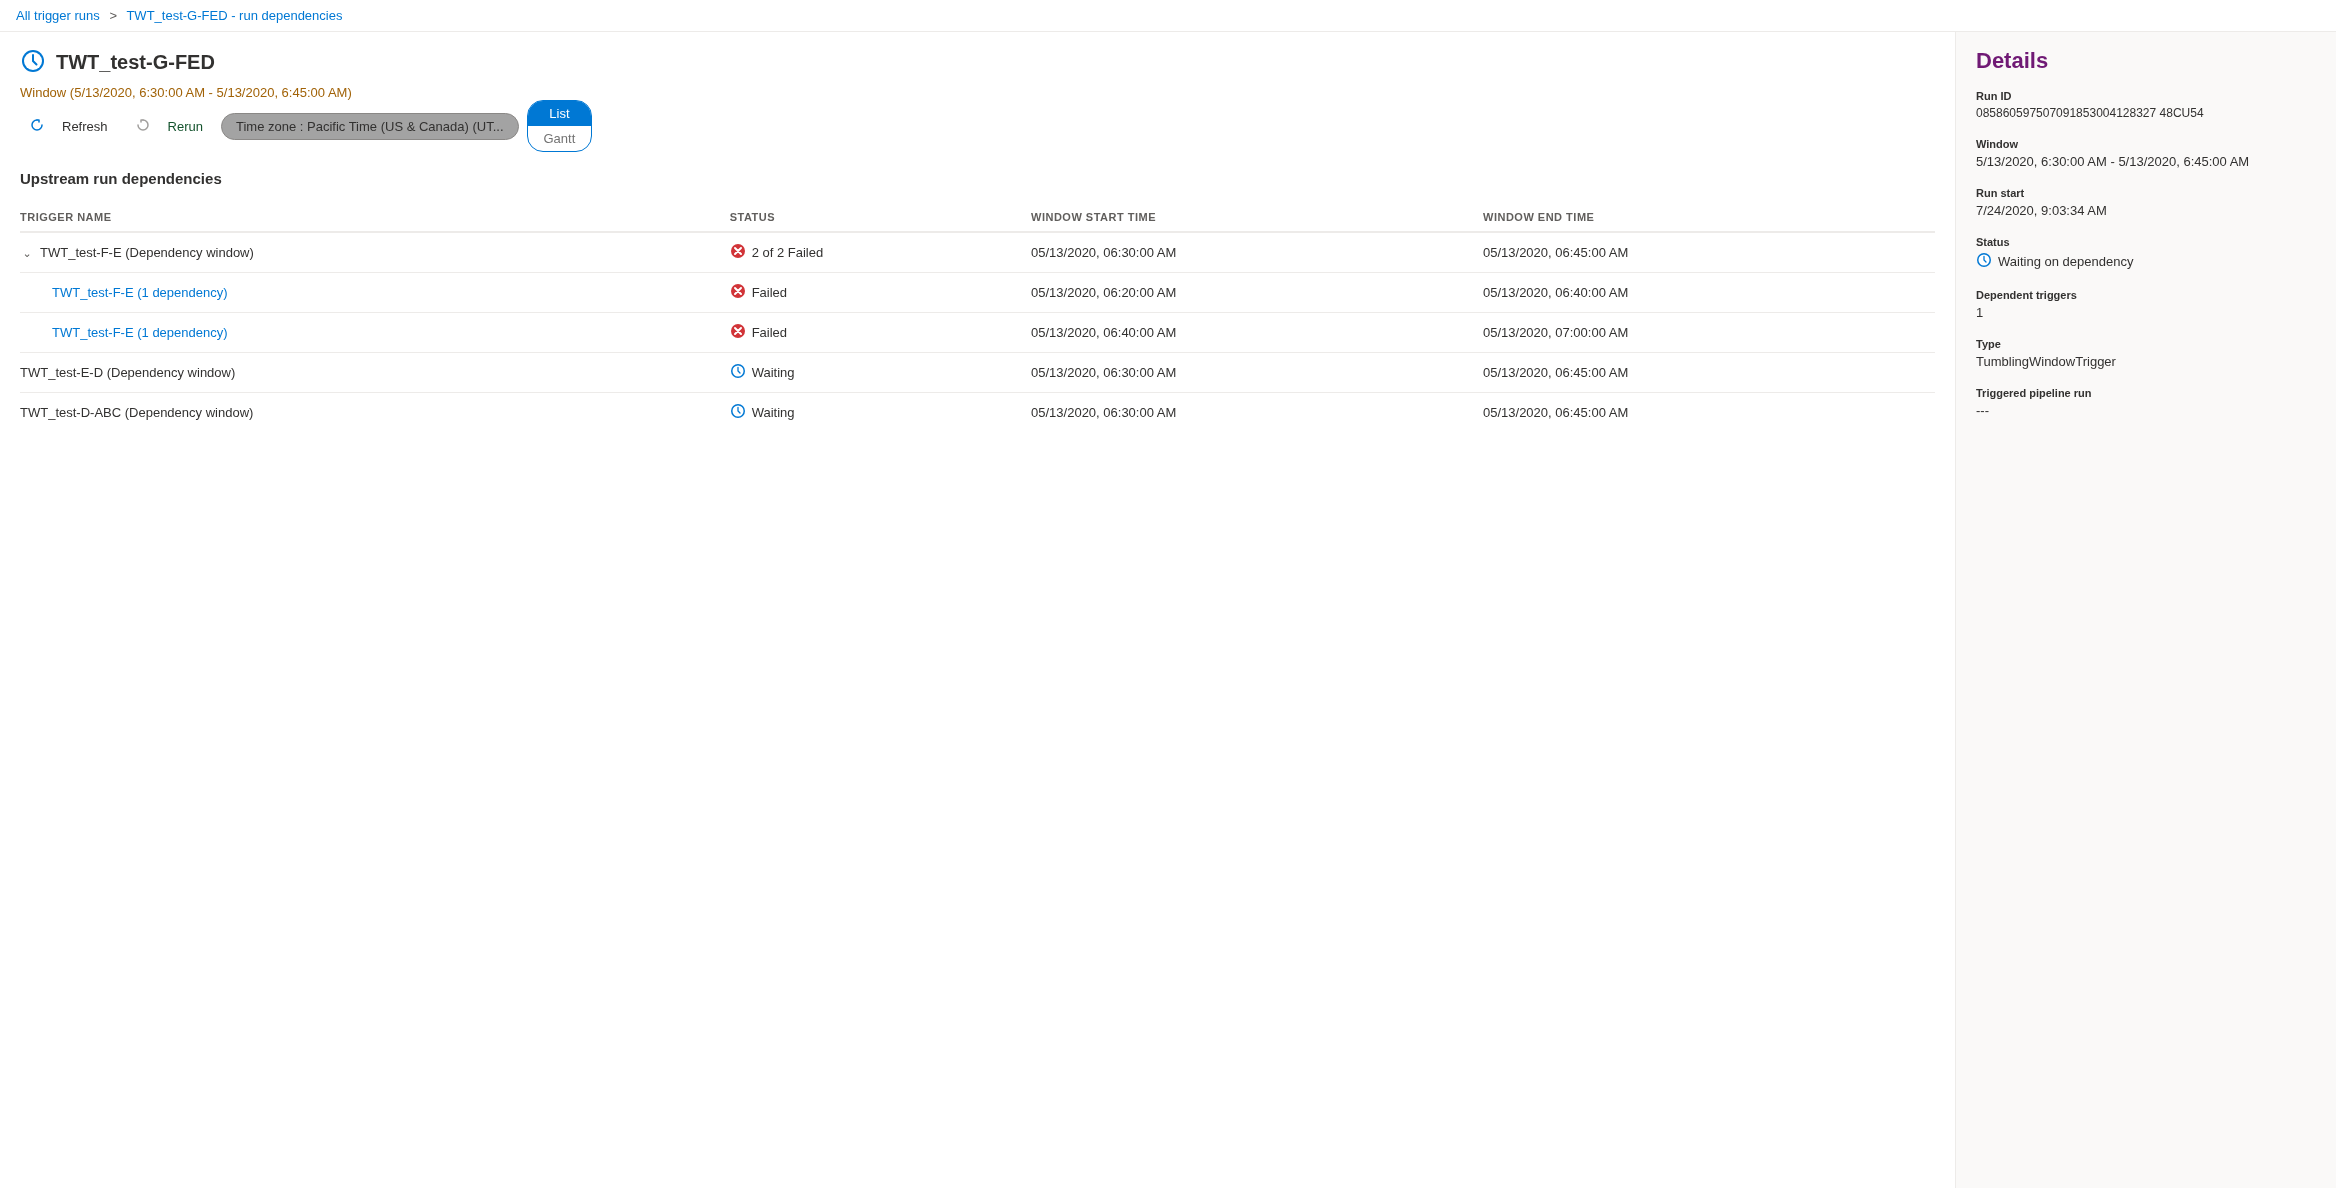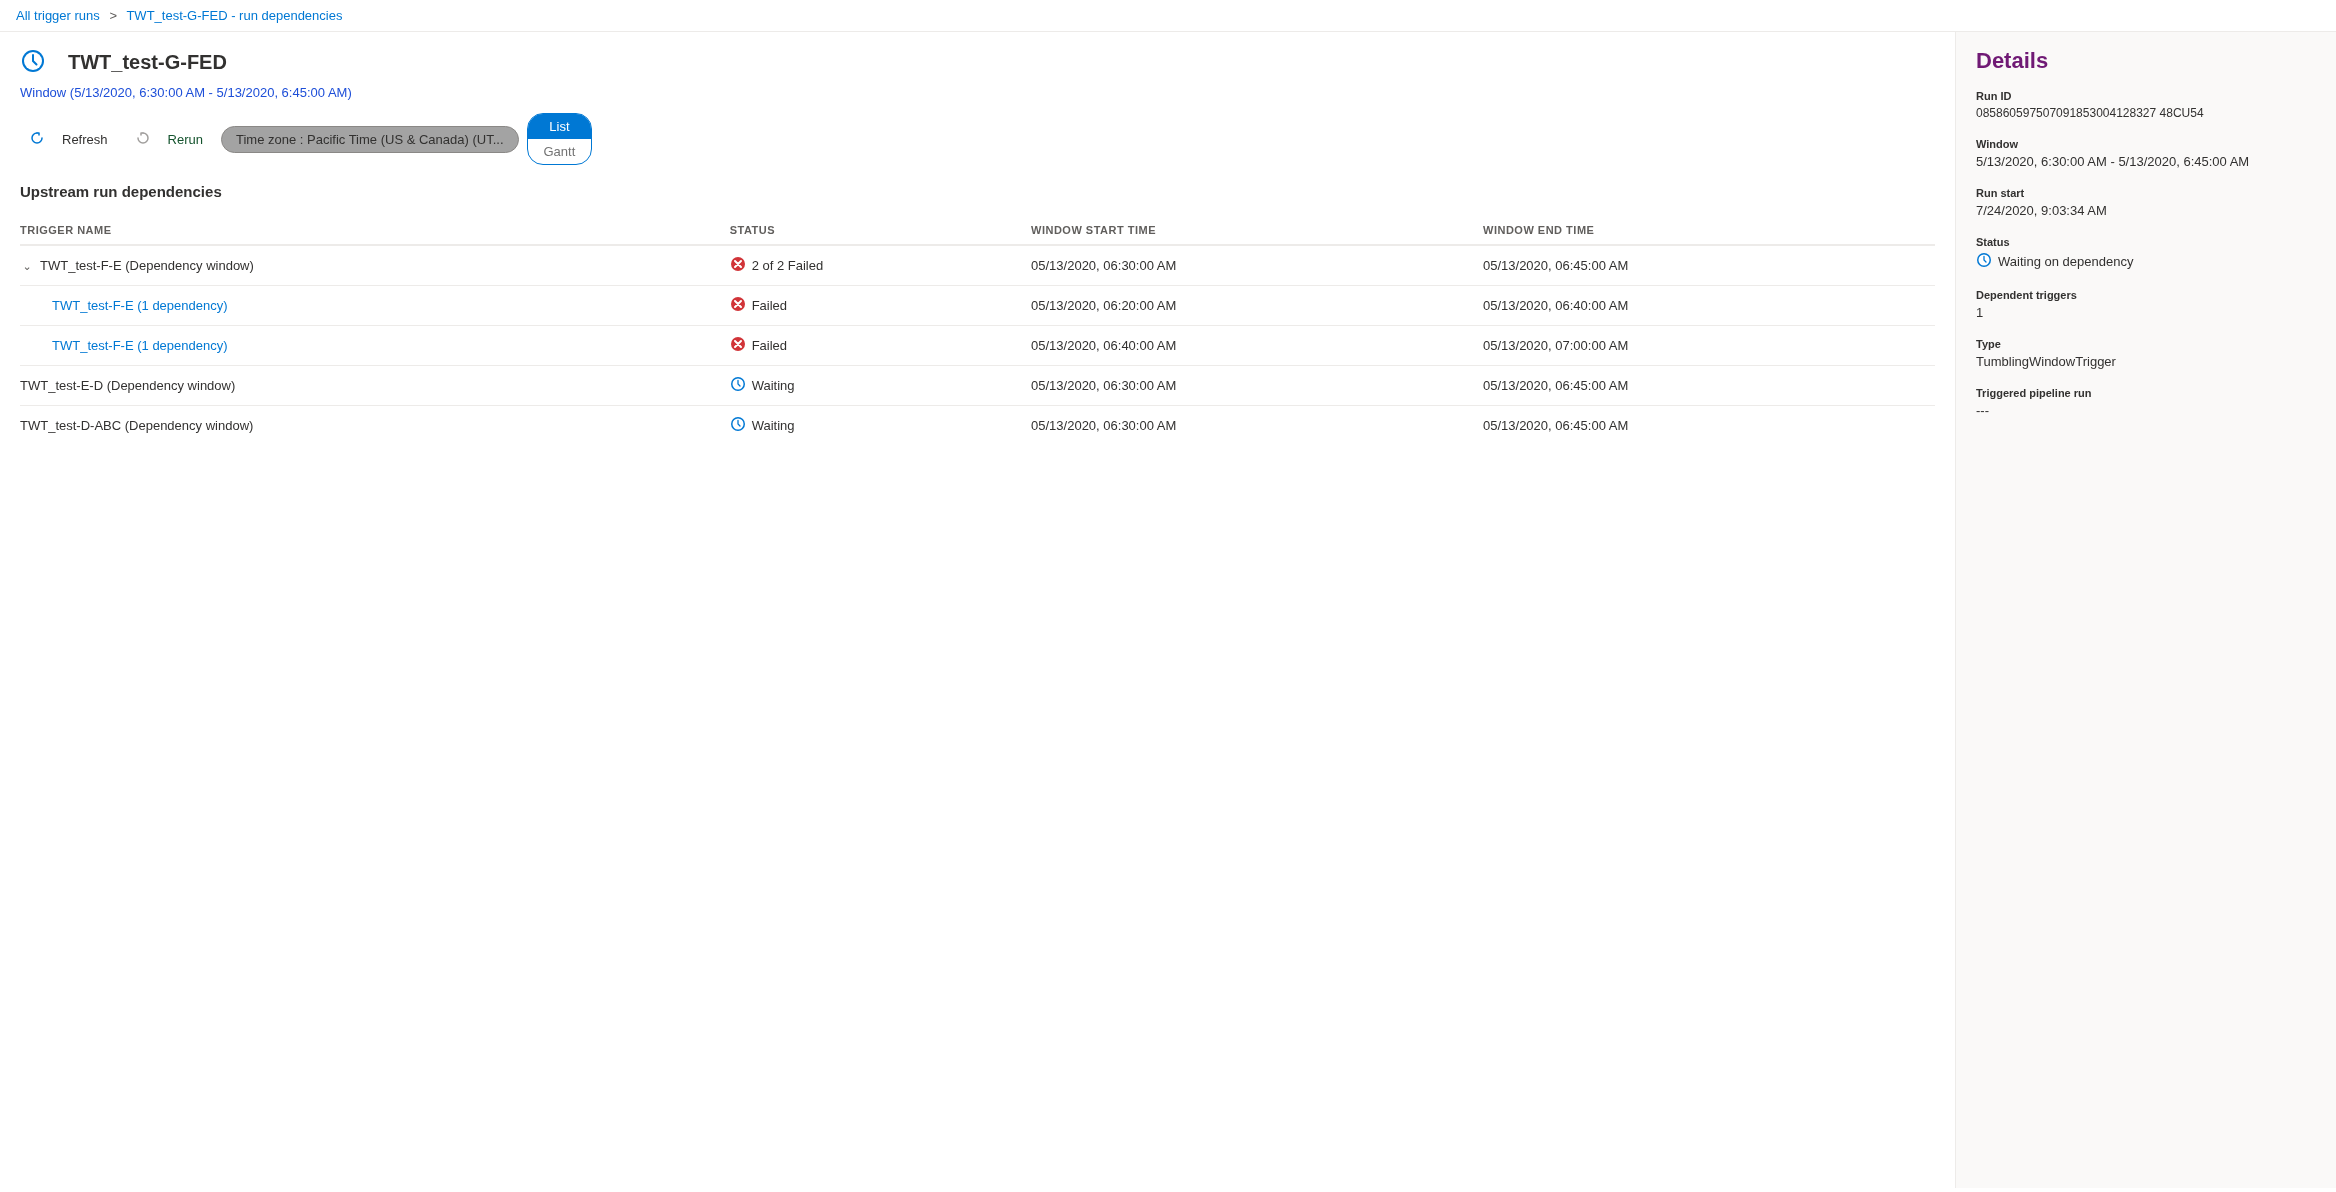--- a/index.html
+++ b/index.html
@@ -42,26 +42,25 @@
 
     .page-header {
       display: flex;
       align-items: center;
       gap: 10px;
       margin-bottom: 8px;
     }
     .page-title {
       font-size: 20px;
       font-weight: 600;
-      margin-left: 12px;
     }
     .window-subtitle {
       font-size: 13px;
-      color: #1d4ed8;
-      margin-bottom: 13px;
+      color: #a16207;
+      margin-bottom: 0;
     }
 
     .toolbar {
       display: flex;
       align-items: center;
       gap: 8px;
       margin-bottom: 18px;
     }
     .toolbar-btn {
       display: flex;

